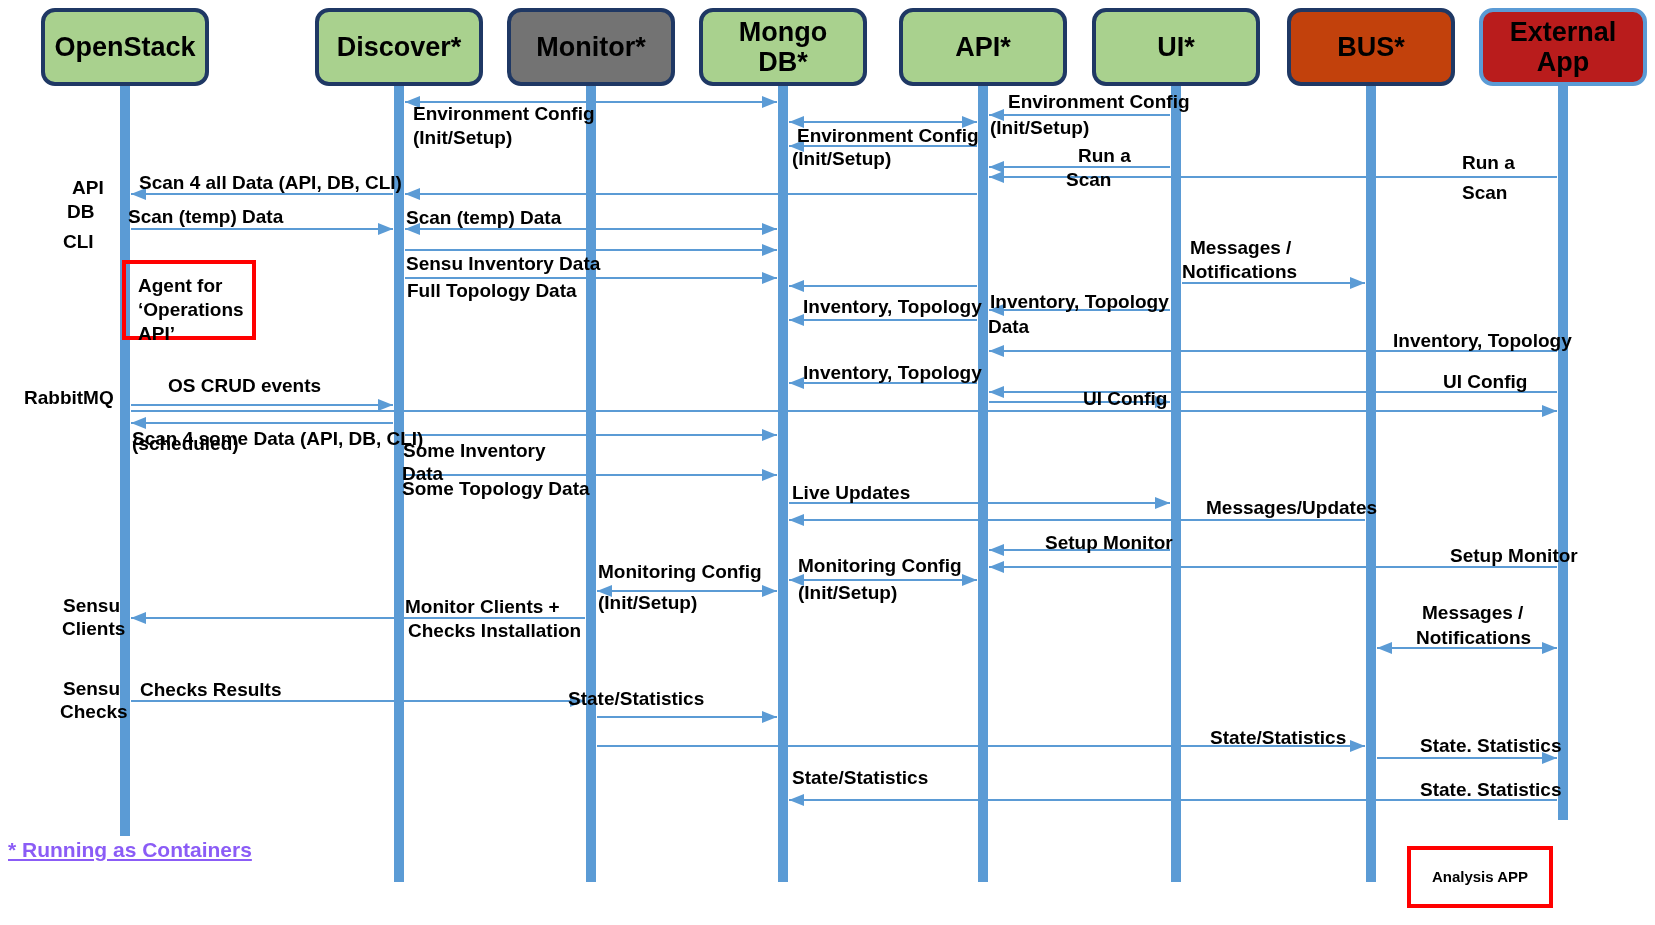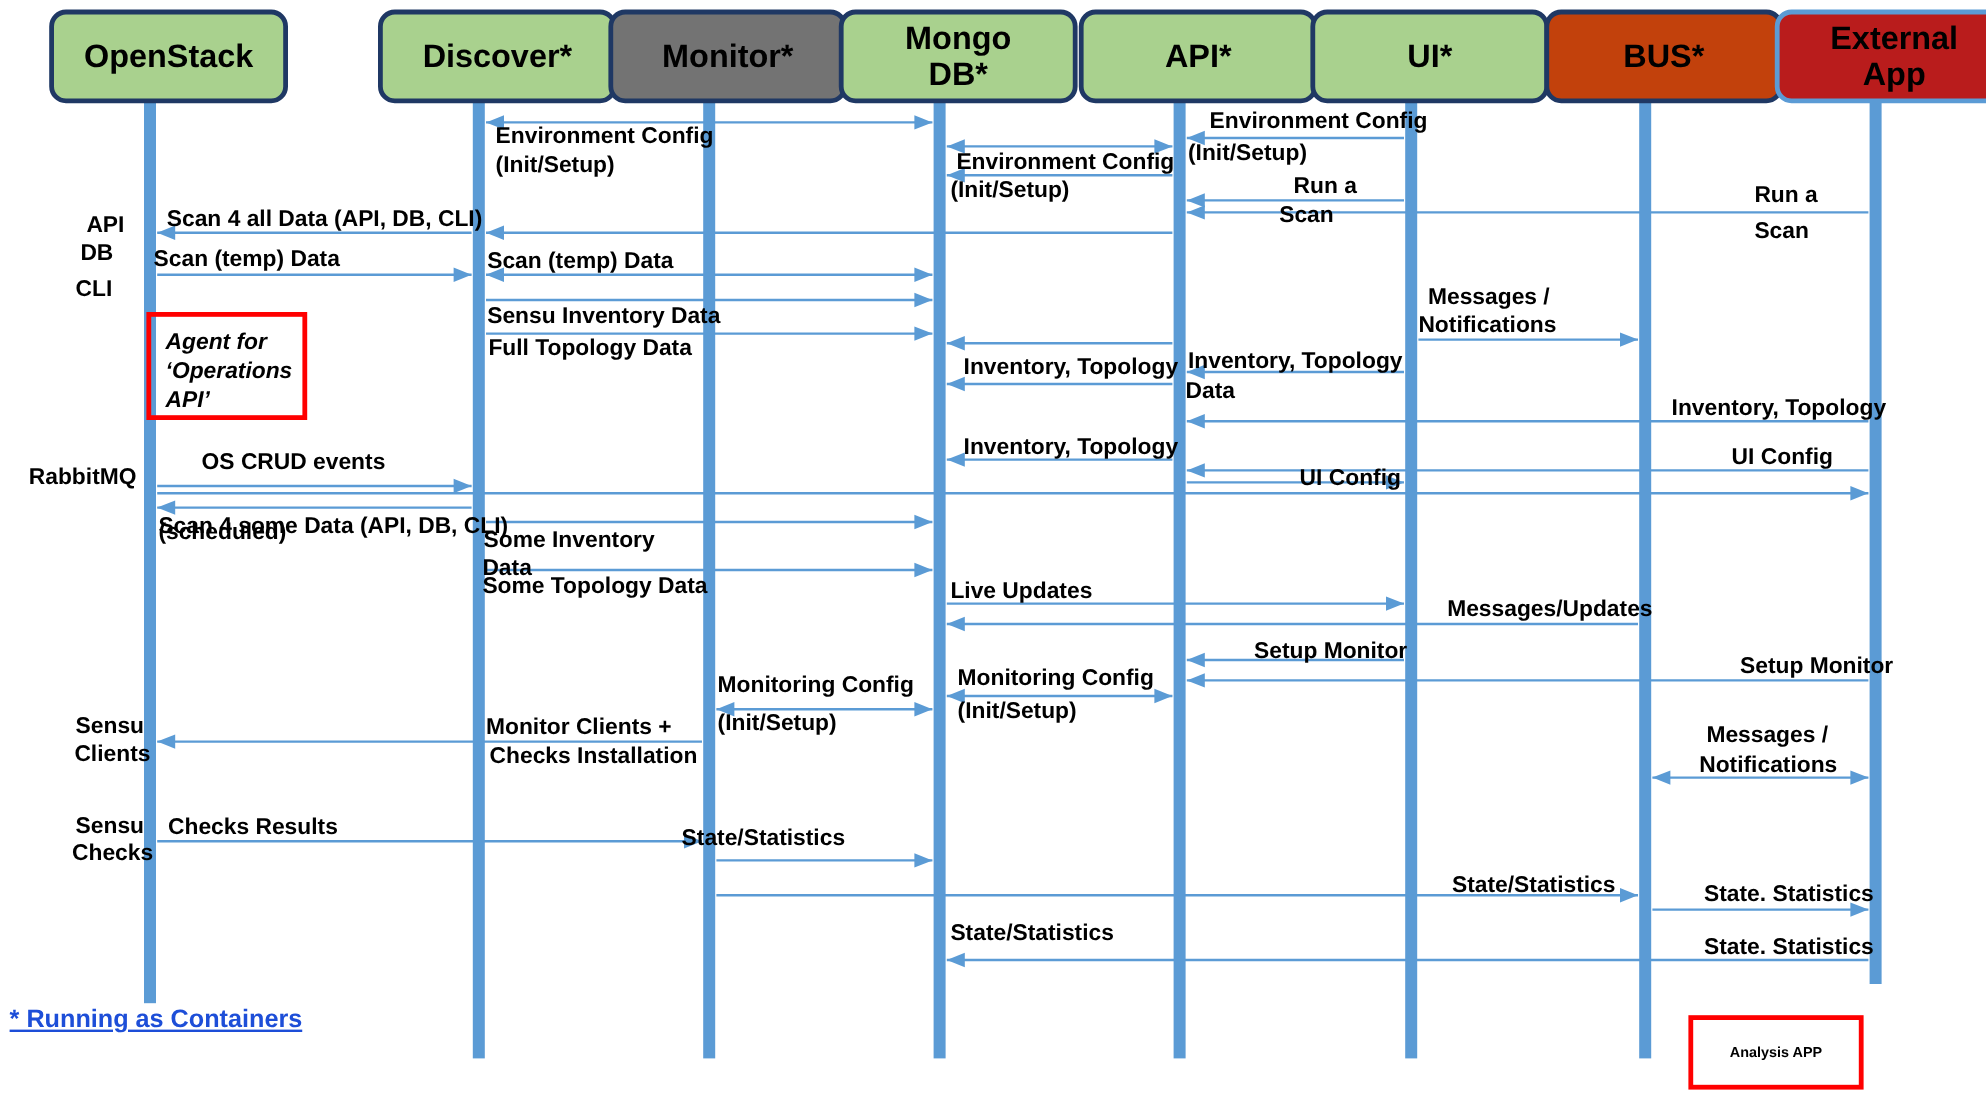--- a/index.html
+++ b/index.html
@@ -1,32 +1,32 @@
 <!DOCTYPE html>
 <html><head>
 <meta charset="utf-8">
 <style>
   html,body{margin:0;padding:0;background:#ffffff;}
   body{font-family:"Liberation Sans", sans-serif;}
   #diagram{position:relative;width:1655px;height:925px;background:#ffffff;overflow:hidden;}
   #arrow-svg{position:absolute;left:0;top:0;z-index:1;pointer-events:none;}
   .lifeline{position:absolute;width:10px;z-index:2;}
-  .actor{position:absolute;top:8px;width:199px;height:78px;box-sizing:border-box;
+  .actor{position:absolute;top:8px;width:168px;height:78px;box-sizing:border-box;
          border-radius:14px;display:flex;align-items:center;justify-content:center;
          text-align:center;font-weight:bold;font-size:27px;line-height:30px;color:#000;
          white-space:pre-line;z-index:3;}
   .msg-label,.caption{position:absolute;font-weight:bold;font-size:19px;line-height:20px;
          white-space:nowrap;color:#000;z-index:4;}
   .red-box{position:absolute;box-sizing:border-box;border:4px solid;background:transparent;z-index:5;}
   .red-box .rb-line{font-weight:bold;font-size:19px;line-height:24px;color:#000;}
   .red-box.center{display:flex;align-items:center;justify-content:center;}
-  .red-box.center .rb-line{font-size:12px;}
+  .red-box.center .rb-line{font-size:15px;}
   .red-box.left{padding:10px 6px 0 12px;}
   .footer{position:absolute;left:8px;top:838px;font-size:21px;font-weight:bold;
-          text-decoration:underline;color:#1d4ed8;z-index:4;}
+          text-decoration:underline;color:#8b5cf6;z-index:4;}
 </style>
 </head>
 <body>
 
 <div id="diagram">
   <svg id="arrow-svg" width="1655" height="925">
       <g>
         <line x1="405" y1="102" x2="777" y2="102" stroke="#5b9bd5" stroke-width="2"></line>
         <polygon points="777,102 762,96 762,108" fill="#5b9bd5"></polygon>
         <polygon points="405,102 420,96 420,108" fill="#5b9bd5"></polygon>
@@ -253,21 +253,21 @@
     <div class="msg-label" style="left: 792px; top: 768px;">State/Statistics</div>
     <div class="msg-label" style="left: 1420px; top: 780px;">State. Statistics</div>
     <div class="caption" style="left: 72px; top: 178px;">API</div>
     <div class="caption" style="left: 67px; top: 202px;">DB</div>
     <div class="caption" style="left: 63px; top: 232px; text-align: center;">CLI</div>
     <div class="caption" style="left: 24px; top: 388px;">RabbitMQ</div>
     <div class="caption" style="left: 63px; top: 596px;">Sensu</div>
     <div class="caption" style="left: 62px; top: 619px;">Clients</div>
     <div class="caption" style="left: 63px; top: 679px;">Sensu</div>
     <div class="caption" style="left: 60px; top: 702px;">Checks</div>
-    <div class="red-box left" style="left: 122px; top: 260px; width: 134px; height: 90px; border-color: rgb(255, 0, 0); font-style: italic;">
+    <div class="red-box left" style="left: 122px; top: 260px; width: 134px; height: 80px; border-color: rgb(255, 0, 0);">
       <div class="rb-line">Agent for</div>
       <div class="rb-line">‘Operations</div>
       <div class="rb-line">API’</div>
     </div>
     <div class="red-box center" style="left: 1407px; top: 846px; width: 146px; height: 62px; border-color: rgb(255, 0, 0);">
       <div class="rb-line">Analysis APP</div>
     </div>
   </div>
 
 </body></html>

